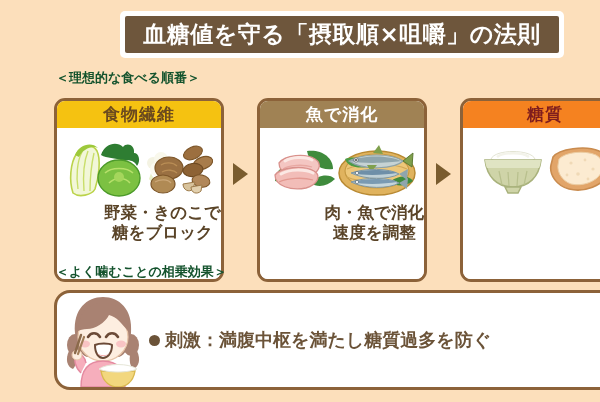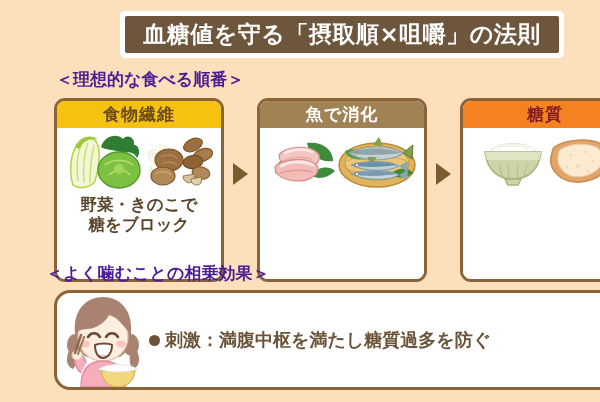--- a/index.html
+++ b/index.html
@@ -48,28 +48,28 @@
     font-size: 23px;
     font-weight: bold;
     letter-spacing: 0.5px;
     line-height: 1;
     white-space: nowrap;
   }
 
   
   .section-label {
     position: absolute;
-    color: #4c1d95;
-    font-size: 17px;
+    color: #14532d;
+    font-size: 13px;
     font-weight: bold;
     line-height: 1;
     white-space: nowrap;
   }
   #sec1 { left: 14px; top: 71px; }
-  #sec2 { left: 4px; top: 265px; text-align: right; }
+  #sec2 { left: 14px; top: 265px; text-align: right; }
 
   
   .cards {
     position: absolute;
     left: 12px;
     top: 98px;
     width: 576px;
     height: 152px;
     display: flex;
     align-items: flex-start;
@@ -94,23 +94,23 @@
     font-size: 17px;
     font-weight: bold;
     letter-spacing: 1px;
     line-height: 1;
   }
   .card-body {
     flex: 1;
     background: #FFFFFF;
     display: flex;
     flex-direction: column;
-    align-items: center;
+    align-items: flex-end;
     justify-content: flex-start;
-    padding-top: 4px;
+    padding-top: 12px;
   }
   .illus {
     height: 60px;
     width: 100%;
     display: flex;
     align-items: center;
     justify-content: center;
     gap: 3px;
   }
   .card-caption {
@@ -302,20 +302,22 @@
               <path d="M132 33 L141 28 L140 39 Z" fill="#8FA5AC"></path>
               <circle cx="90" cy="32" r="1.6" fill="#FFFFFF" stroke="#5E6B6E" stroke-width="0.7"></circle>
 
               <path d="M84 41 C98 36 122 36 132 42 C122 48 98 48 84 41 Z" fill="#C6D6DB" stroke="#8298A0" stroke-width="1"></path>
               <path d="M84 41 C98 37 120 37 130 41 C118 43 98 44 84 41 Z" fill="#7A9AB2"></path>
               <path d="M132 42 L141 37 L140 48 Z" fill="#8FA5AC"></path>
               <circle cx="90" cy="41" r="1.6" fill="#FFFFFF" stroke="#5E6B6E" stroke-width="0.7"></circle>
             </g>
           </svg>
         </div>
+        <div class="card-caption">肉・魚で消化
+速度を調整</div>
       </div>
     </div>
 
     <div class="arrow-gap">
       <div class="arrow"></div>
     </div>
 
     <div class="card">
       <div class="card-header" style="background:#F58220;color:#7f1d1d;">糖質</div>
       <div class="card-body">

